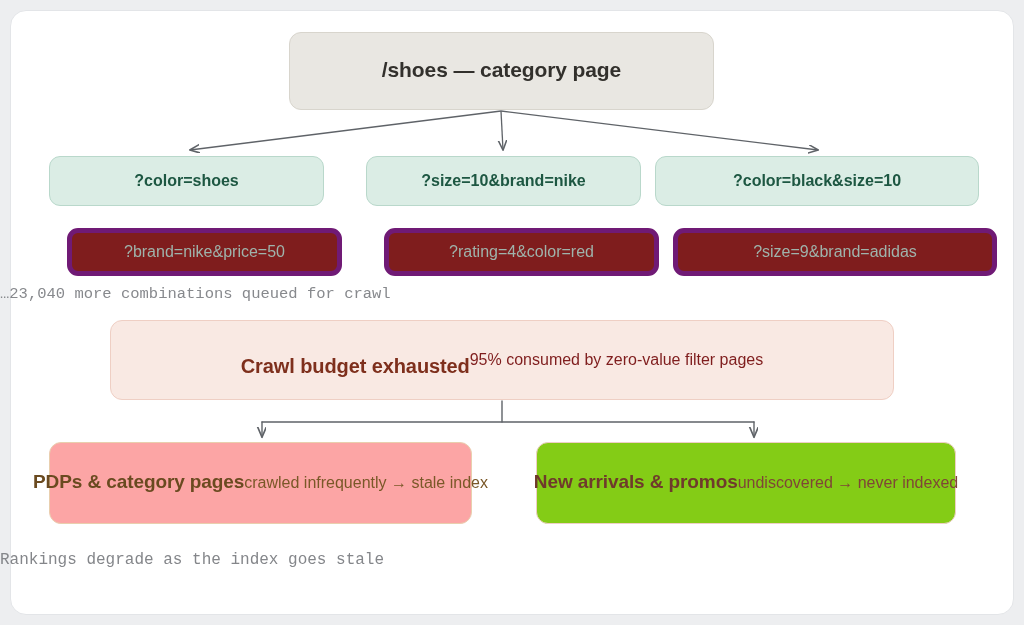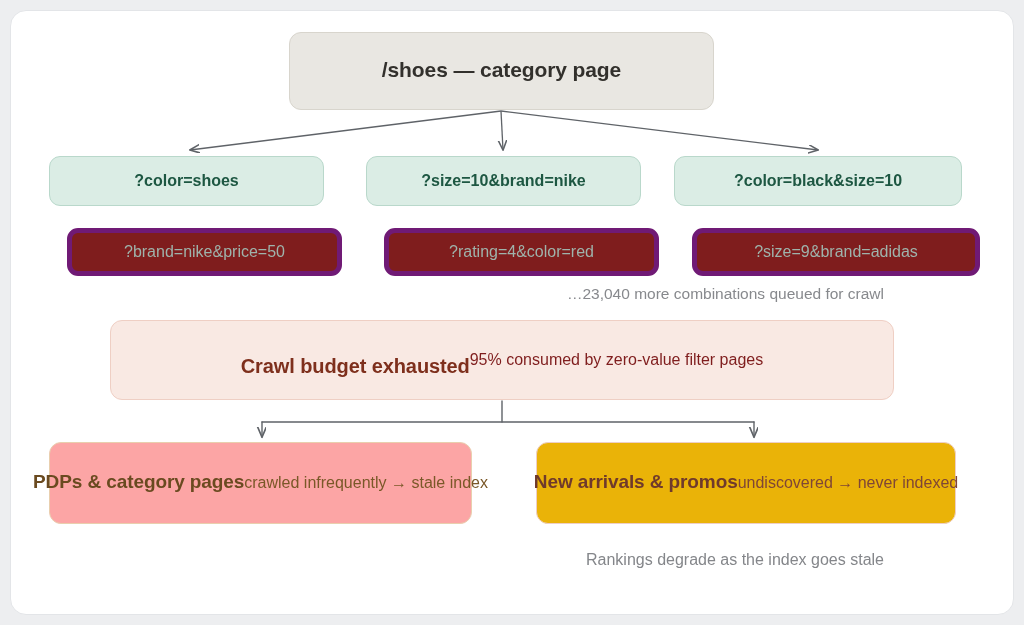--- a/index.html
+++ b/index.html
@@ -110,33 +110,34 @@
     background: #7f1d1d;
     border: 5px solid #701a75;
     color: #9fb3ab;
     font-weight: normal;
     height: 48px;
     margin-left: 18px;
   }
 
   .chip-c1 { left: 49px;  width: 275px; }
   .chip-c2 { left: 366px; width: 275px; }
-  .chip-c3 { left: 674px; width: 288px; }
+  .chip-c3 { left: 655px; width: 324px; }
 
   .row-a { top: 156px; }
   .row-b { top: 228px; }
 
   
   .caption {
     position: absolute;
     width: 884px;
-    text-align: right;
+    text-align: left;
     color: #87898d;
     font-size: 15.5px;
     white-space: nowrap;
+    font-family: Liberation Mono, monospace;
   }
   .caption-combos { top: 285px; }
   .caption-rankings { top: 551px; font-size: 16px; color: #84868a; }
 
   
   .node-crawl {
     left: 110px;
     top: 320px;
     width: 784px;
     height: 80px;
@@ -171,21 +172,21 @@
   .node-pdp .sub {
     font-size: 16px;
     color: #7a5828;
   }
 
   .node-new {
     left: 536px;
     top: 442px;
     width: 420px;
     height: 82px;
-    background: #eab308;
+    background: #84cc16;
     border-color: #eecfc6;
   }
   .node-new .title {
     font-size: 19px;
     color: #6f3a2c;
     margin-bottom: 3px;
   }
   .node-new .sub {
     font-size: 16px;
     color: #7f4636;

